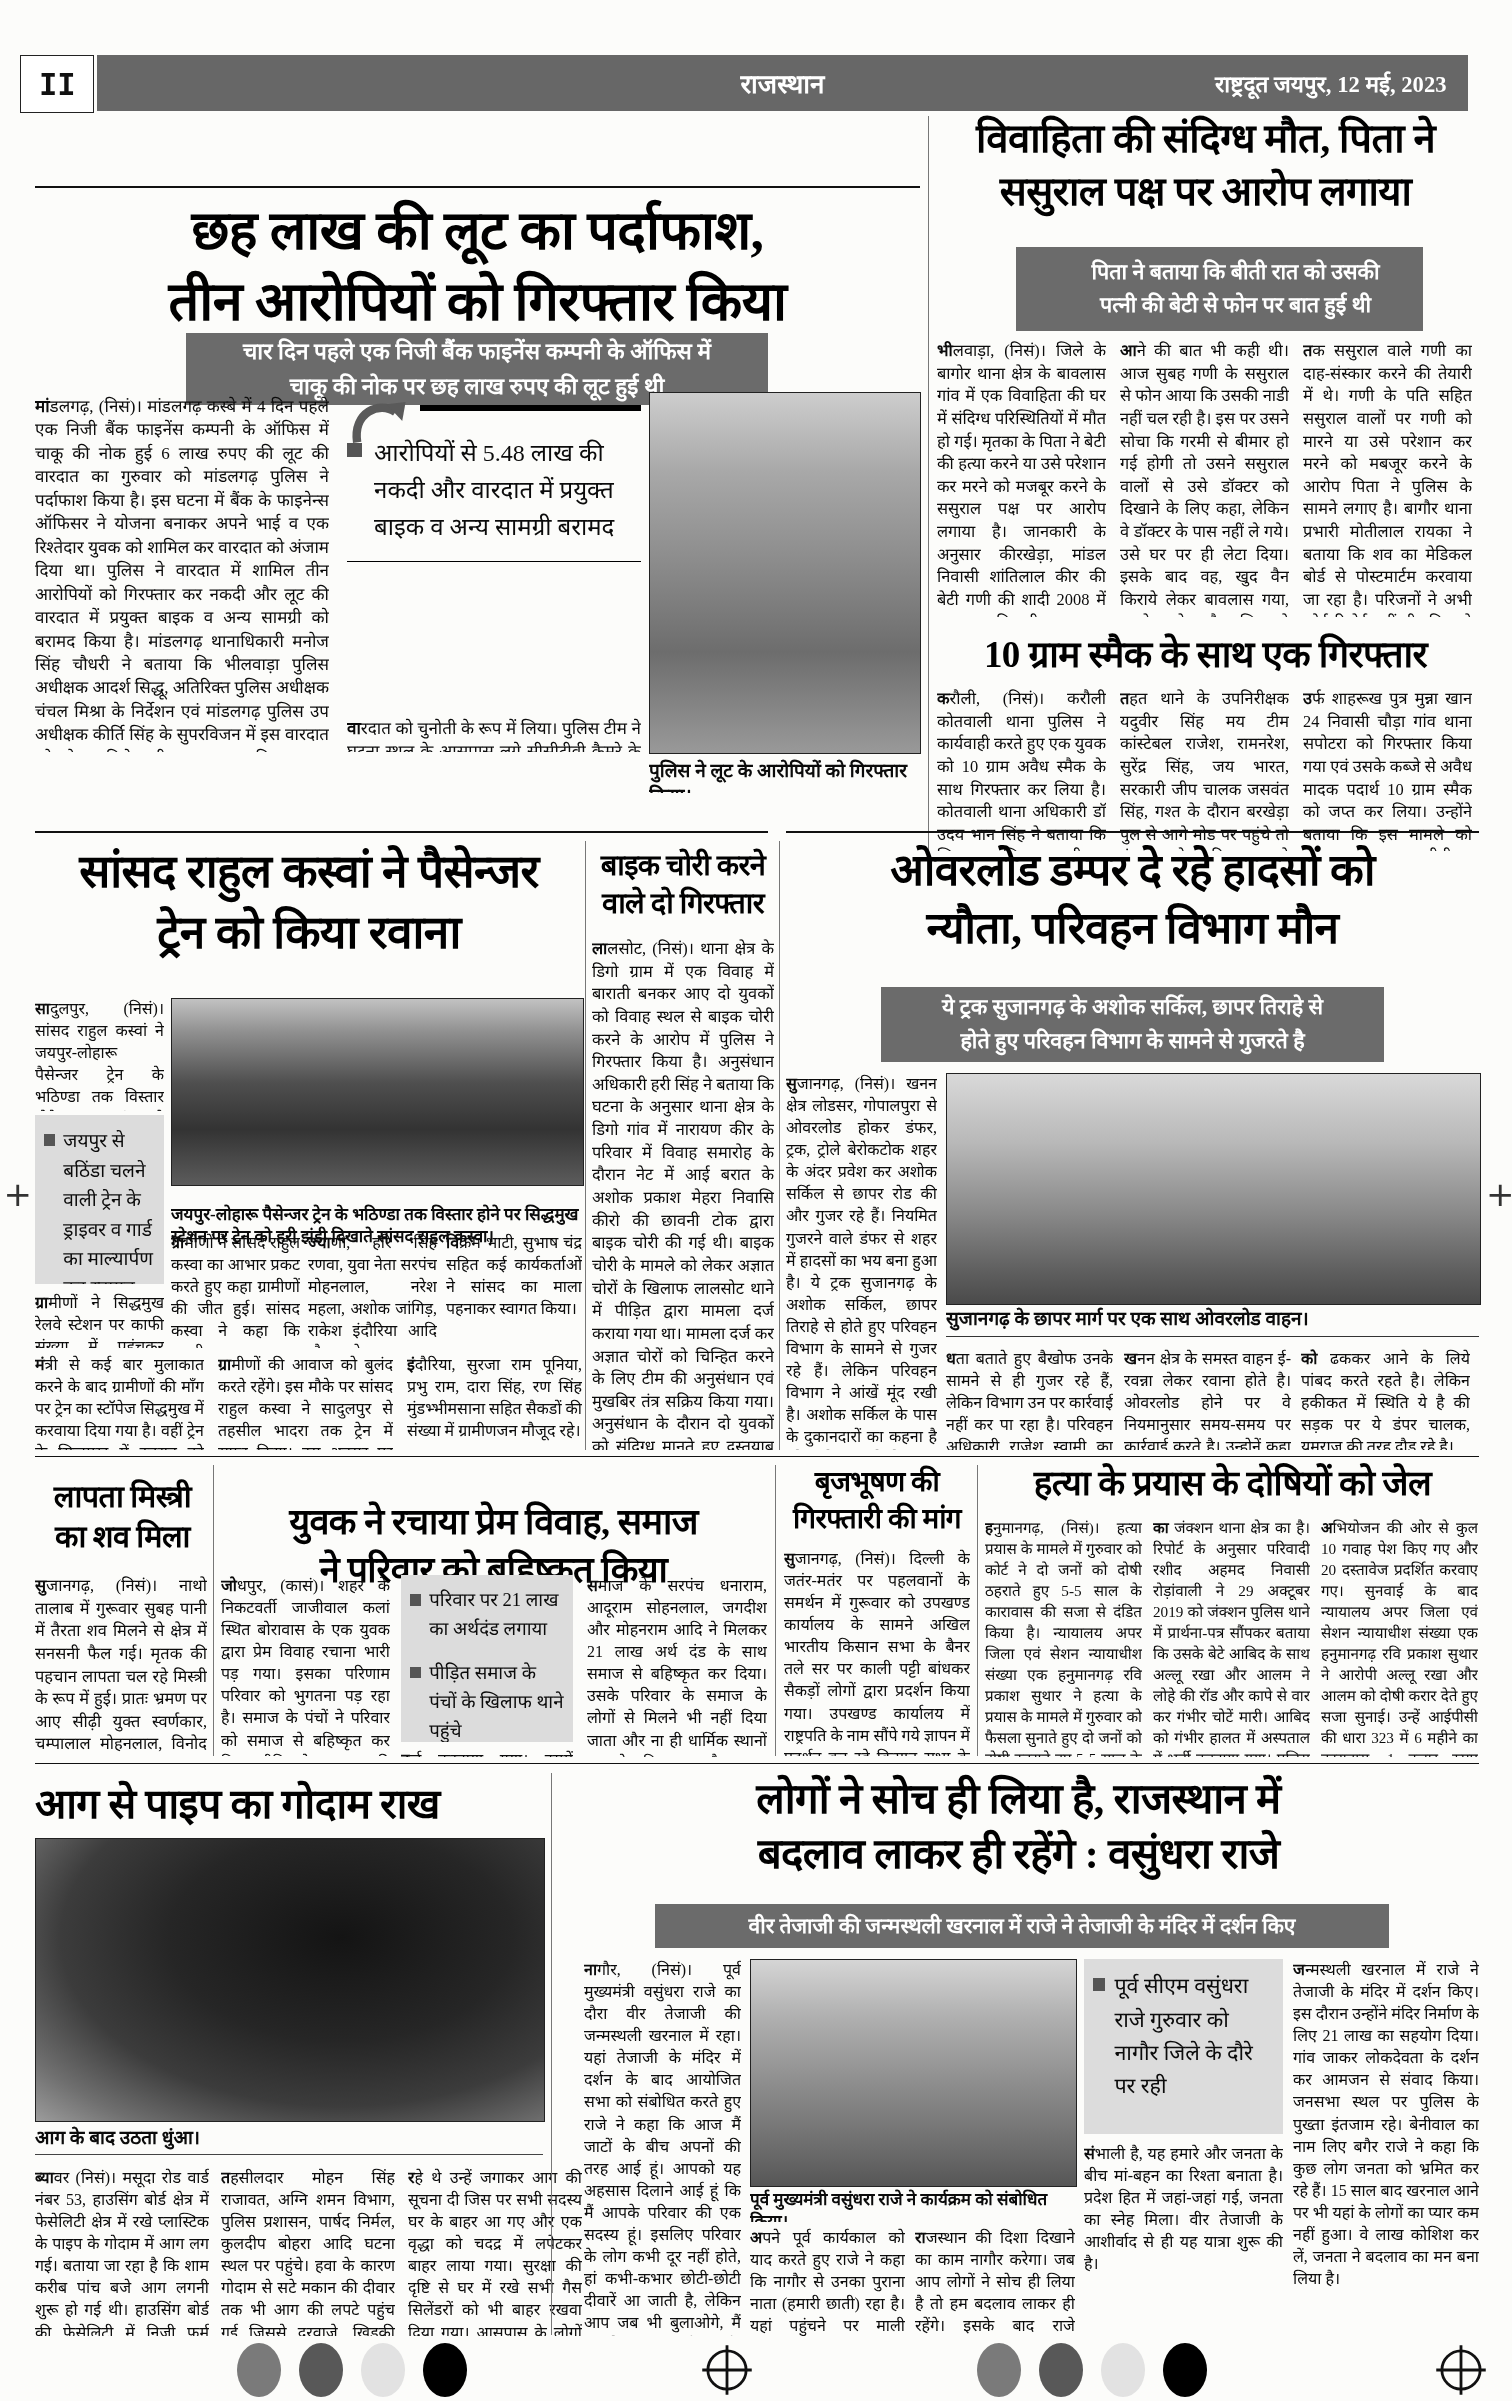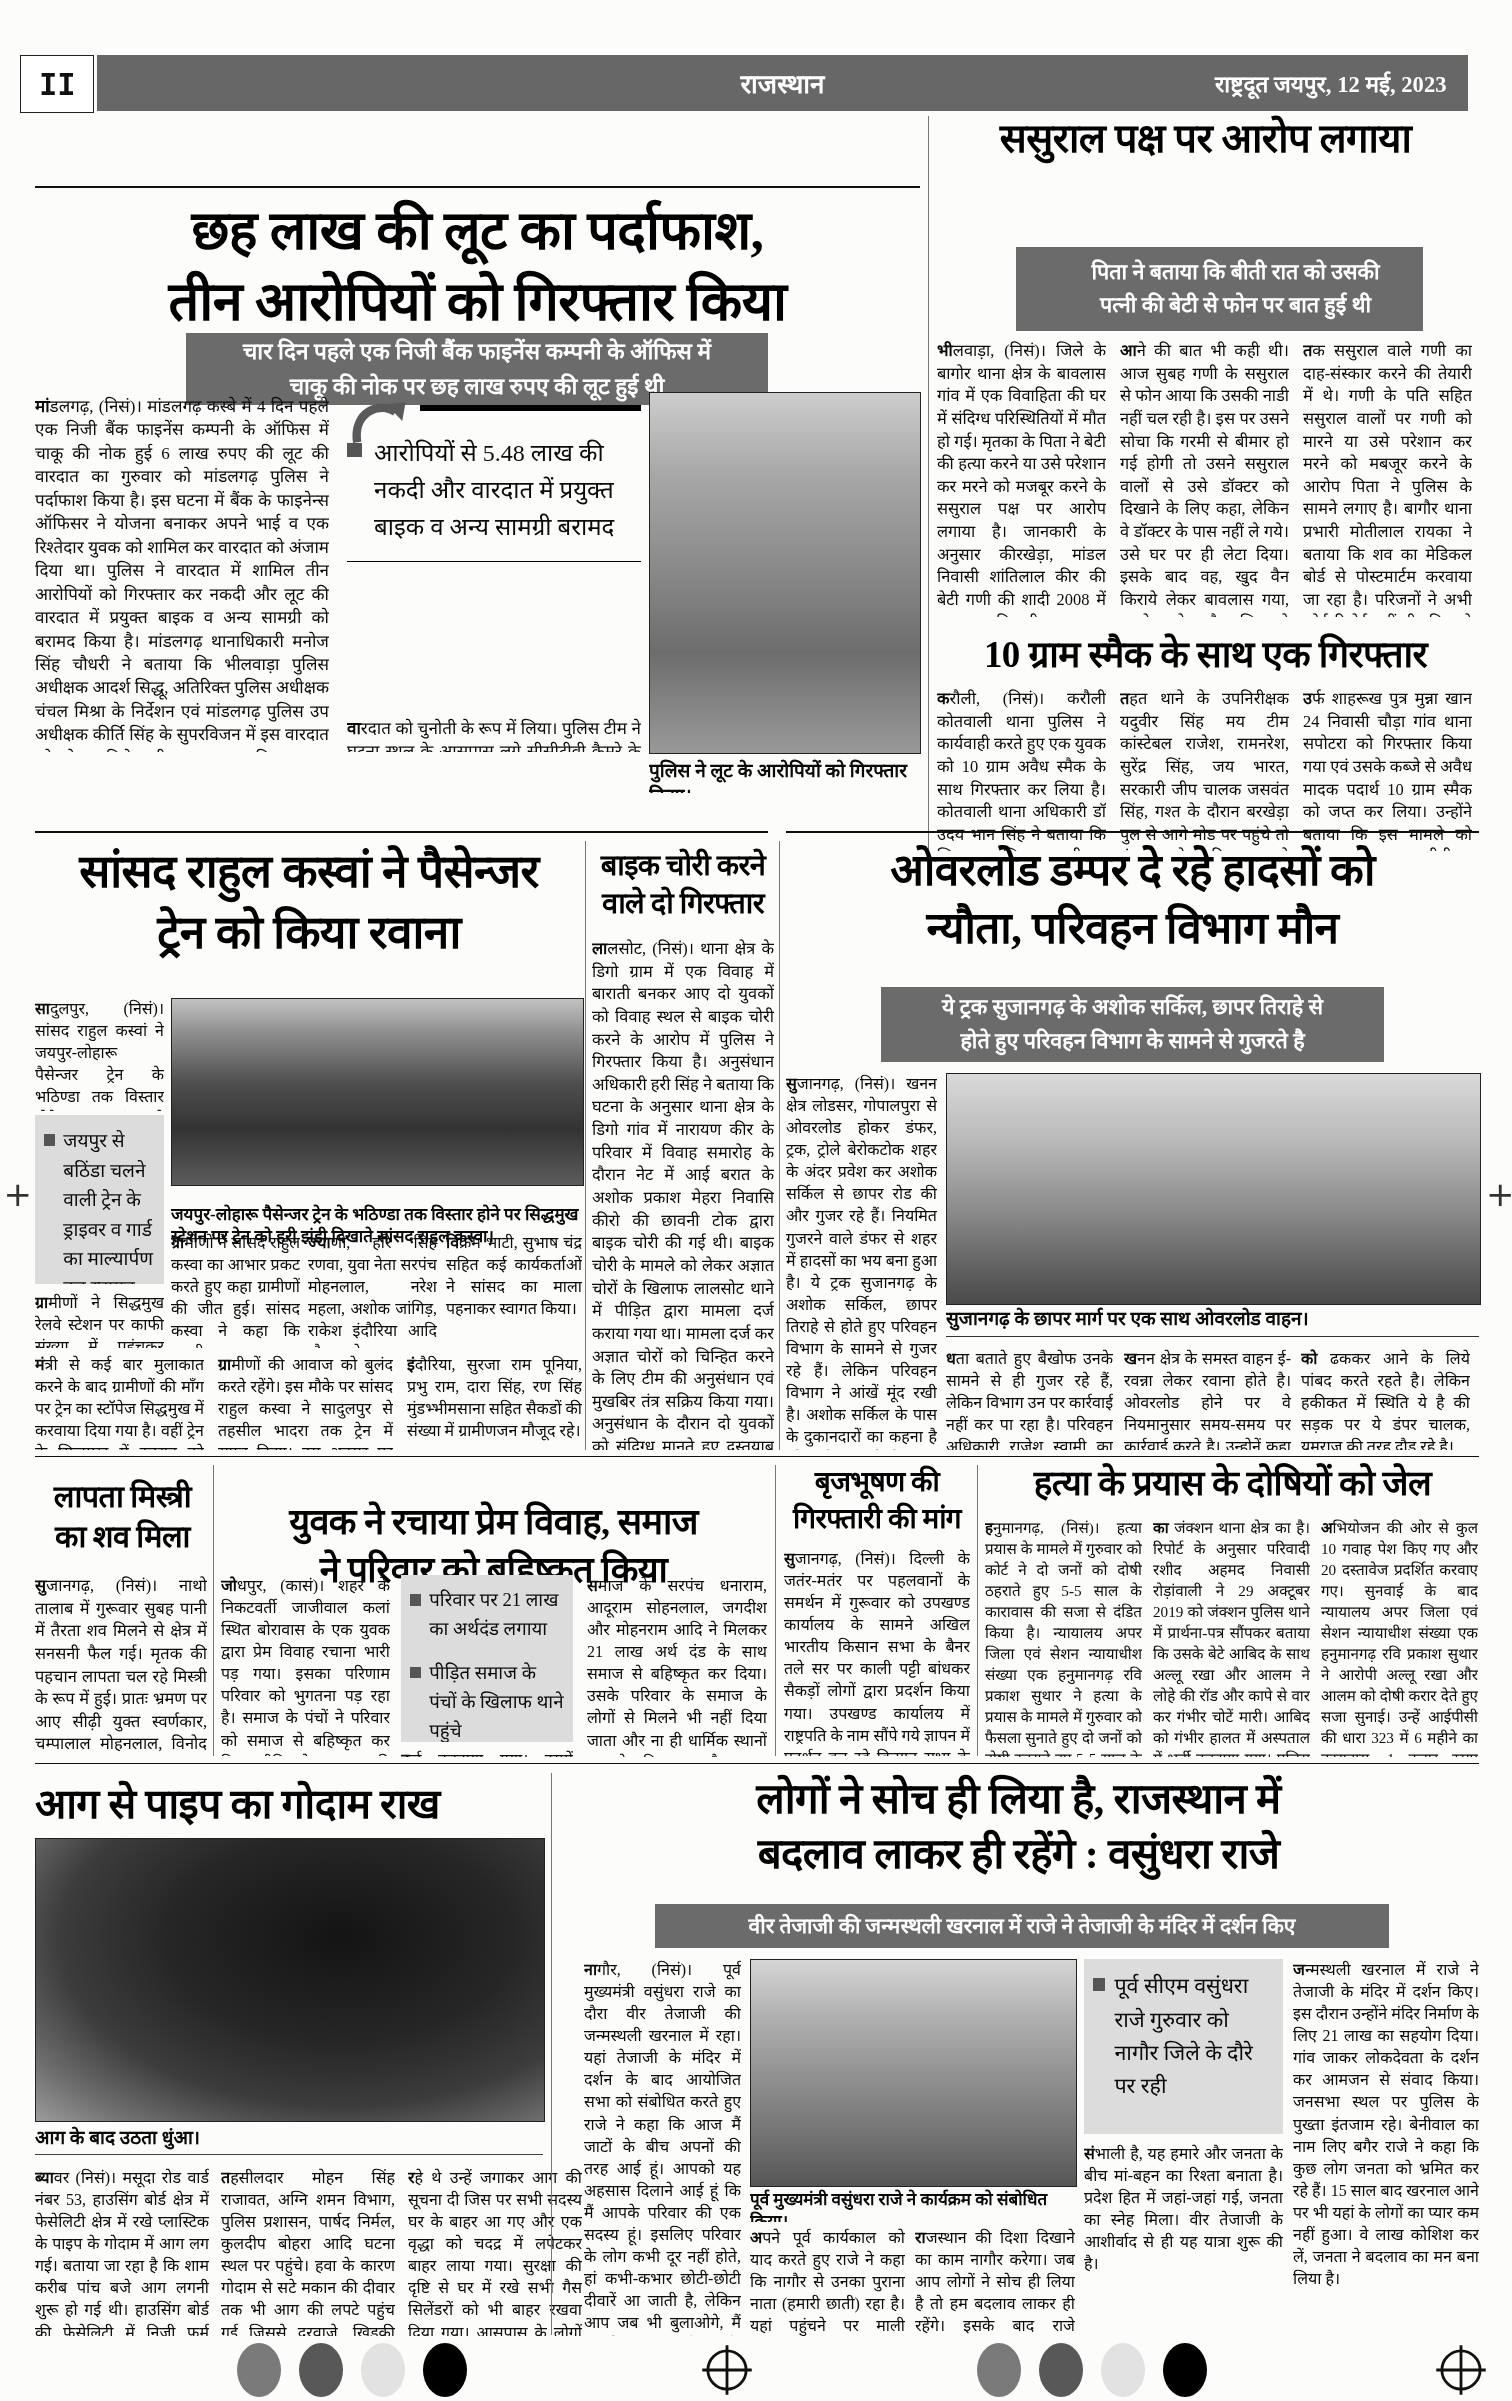--- a/index.html
+++ b/index.html
@@ -75,20 +75,21 @@
     </div>
   </div>
   <div class="abs col" style="left:347px;top:435px;width:294px;height:317px;padding-top:282px;box-sizing:border-box;">वारदात को चुनोती के रूप में लिया। पुलिस टीम ने घटना स्थल के आसपास लगे सीसीटीवी कैमरे के फुटेज, घटना का बनाया गया वीडियो फुटेज का विश्लेषण किया गया। घटना के वक्त मौजूद बैंक कर्मियों से मनोवैज्ञानिक तरीके से पूछताछ की गई। उक्त वारदात में सामने आया कि निजी बैंक के फाइनेन्स ऑफिसर आरोपी विक्रम सिंह राठौड़ के परिवार पर कर्ज चढ़ा हुआ होने से बैंक में कलेक्शन राशि पर उसका ईमान डोल गया। तब लूट की वारदात को प्लान बनाया।</div>
   <div class="abs photo" style="left:649px;top:392px;width:270px;height:360px;
        background:linear-gradient(180deg,#cdcdcd 0%,#a8a8a8 22%,#8e8e8e 45%,#6d6d6d 72%,#999 100%);"></div>
   <div class="abs caption" style="left:649px;top:759px;width:270px;height:34px;font-size:19px;">पुलिस ने लूट के आरोपियों को गिरफ्तार किया।</div>
 
   <div class="abs vrule" style="left:928px;top:116px;height:734px;"></div>
 
   <div class="abs hl" style="left:936px;top:113px;width:539px;font-size:40px;">
+    <div>विवाहिता की संदिग्ध मौत, पिता ने</div>
     <div>ससुराल पक्ष पर आरोप लगाया</div>
   </div>
   <div class="abs subhead" style="left:1016px;top:247px;width:375px;height:84px;font-size:21.5px;padding-left:32px;">
     <div>पिता ने बताया कि बीती रात को उसकी</div>
     <div>पत्नी की बेटी से फोन पर बात हुई थी</div>
   </div>
   <div class="abs col" style="left:937px;top:340px;width:169px;height:277px;font-size:16.4px;">भीलवाड़ा, (निसं)। जिले के बागोर थाना क्षेत्र के बावलास गांव में एक विवाहिता की घर में संदिग्ध परिस्थितियों में मौत हो गई। मृतका के पिता ने बेटी की हत्या करने या उसे परेशान कर मरने को मजबूर करने के ससुराल पक्ष पर आरोप लगाया है। जानकारी के अनुसार कीरखेड़ा, मांडल निवासी शांतिलाल कीर की बेटी गणी की शादी 2008 में बावलास निवासी श्यामलाल कीर के साथ हुई थी। उसके 4 साल और दो साल के दो बेटे हैं। कीर ने बताया कि बीती रात को उसकी पत्नी की बेटी से फोन पर बात हुई थी, तब तक वह राजीखुशी थी। गणी ने आज मांडल में शादी के कार्यक्रम में</div>
   <div class="abs col" style="left:1120px;top:340px;width:169px;height:277px;font-size:16.4px;">आने की बात भी कही थी। आज सुबह गणी के ससुराल से फोन आया कि उसकी नाडी नहीं चल रही है। इस पर उसने सोचा कि गरमी से बीमार हो गई होगी तो उसने ससुराल वालों से उसे डॉक्टर को दिखाने के लिए कहा, लेकिन वे डॉक्टर के पास नहीं ले गये। उसे घर पर ही लेटा दिया। इसके बाद वह, खुद वैन किराये लेकर बावलास गया, इससे पहले बागौर पुलिस को सूचना दी। पुलिस भी मौके पर पहुंच गई। जहां गणी की लाश घर में फर्श पर लिटा रखी थी। पिता शांतिलाल ने बताया कि जब उसने बेटी के गले को देखा तो उस पर फांसी के निशान थे। उन्होंने आरोप लगाया कि वे जब बावलास पहुंचे तब</div>
   <div class="abs col" style="left:1303px;top:340px;width:169px;height:277px;font-size:16.4px;">तक ससुराल वाले गणी का दाह-संस्कार करने की तेयारी में थे। गणी के पति सहित ससुराल वालों पर गणी को मारने या उसे परेशान कर मरने को मबजूर करने के आरोप पिता ने पुलिस के सामने लगाए है। बागौर थाना प्रभारी मोतीलाल रायका ने बताया कि शव का मेडिकल बोर्ड से पोस्टमार्टम करवाया जा रहा है। परिजनों ने अभी कोई रिपोर्ट नहीं दी। पिता ने जुबानी आरोप ससुराल पक्ष पर लगाते हुये कहा कि ससुराल वालों ने उसकी बेटी को मार दिया या मरने के लिए मजबूर किया है। पुलिस रिपोर्ट आने पर मामले की अग्रिम कार्यवाही शुरू करेगी।</div>
 

